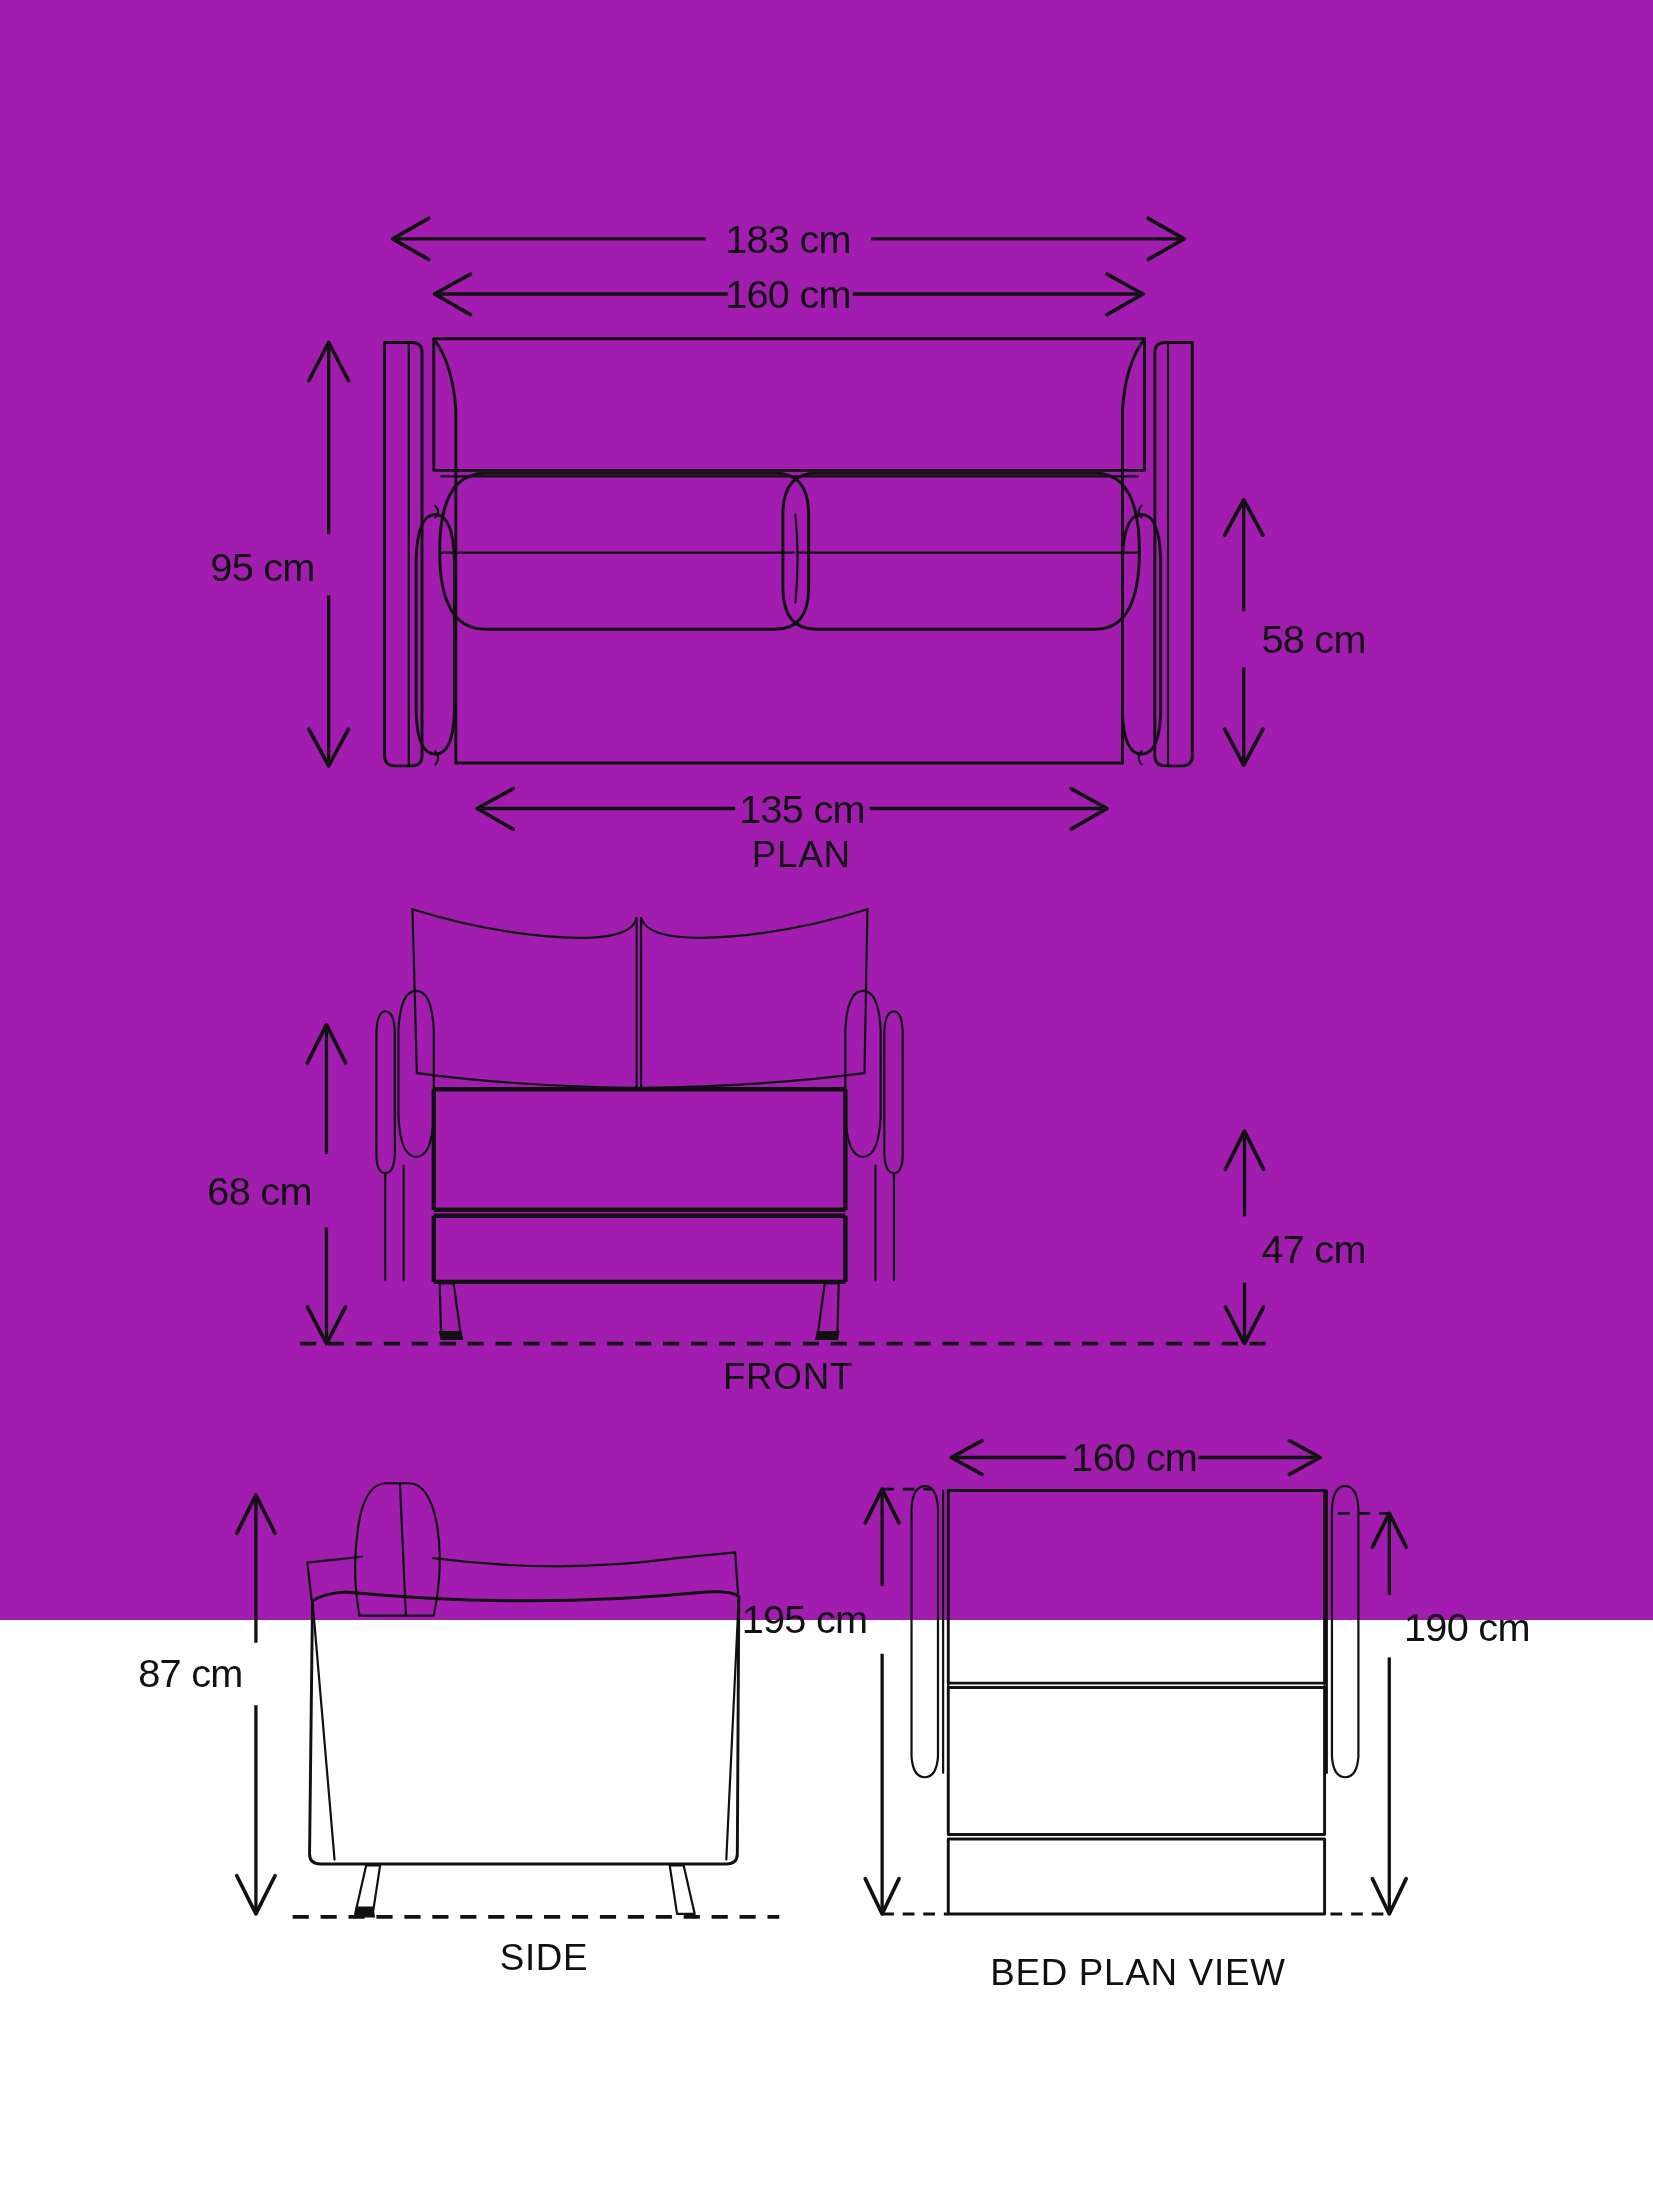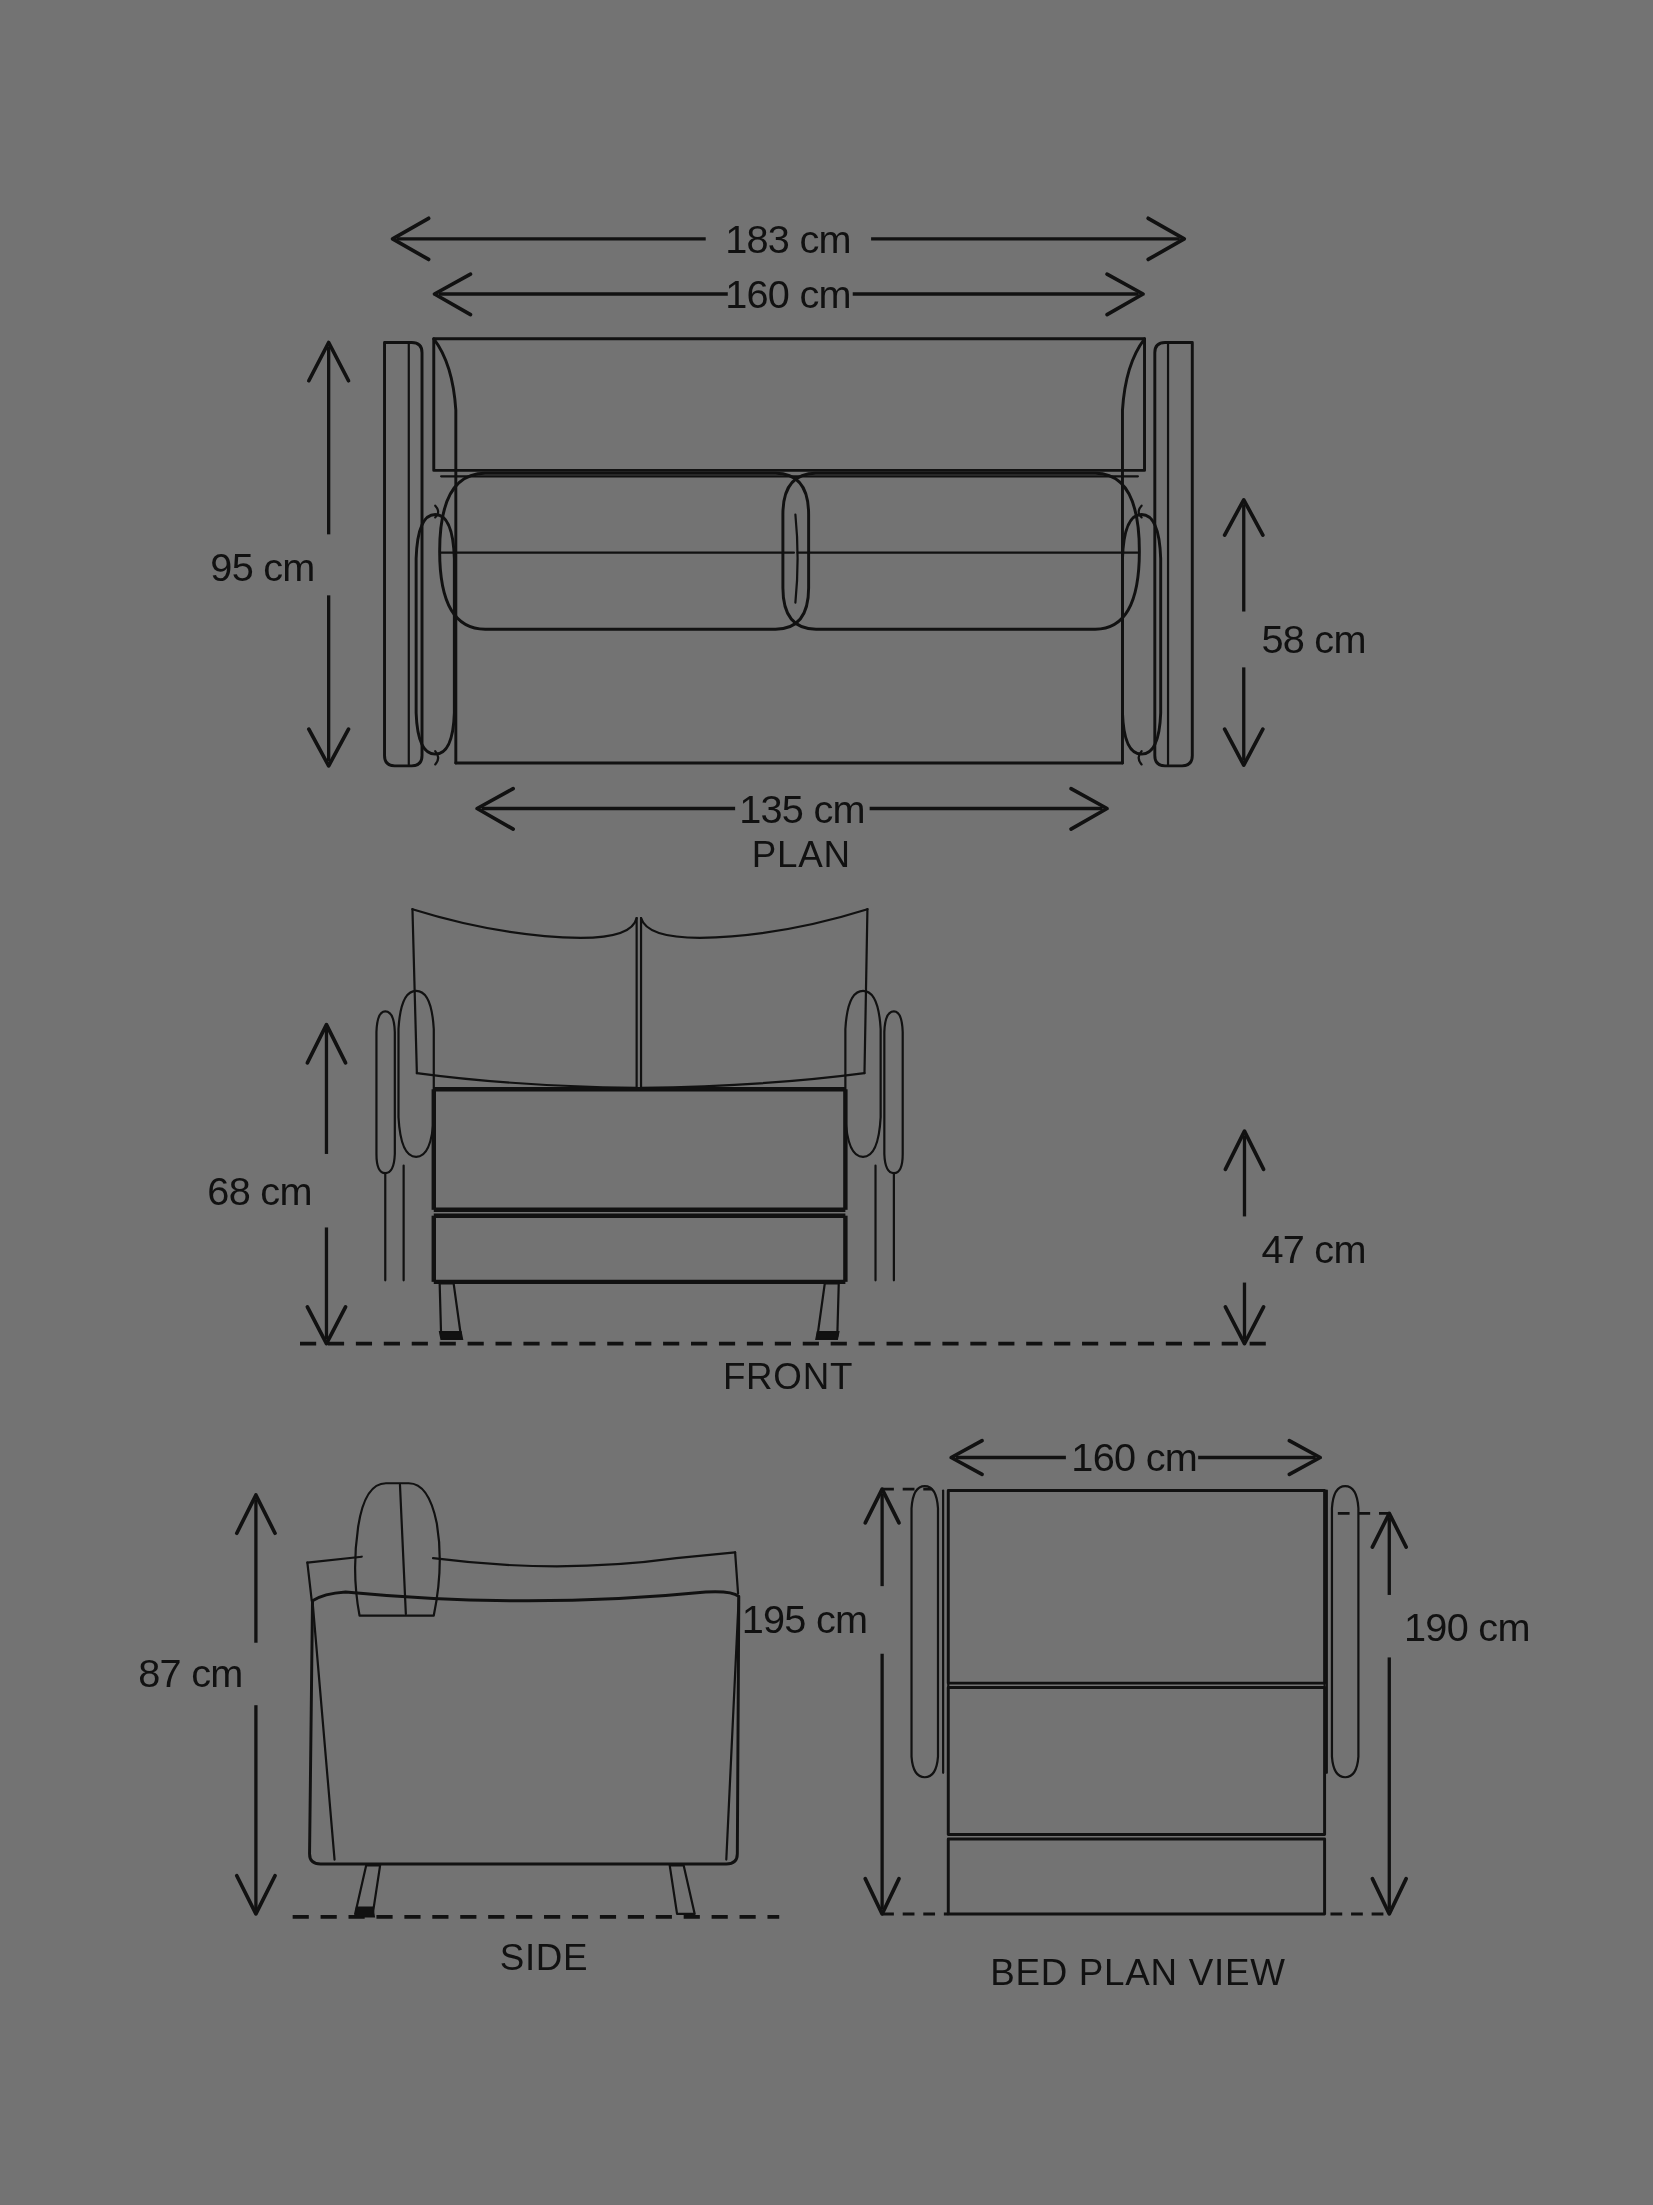--- a/index.html
+++ b/index.html
@@ -14,22 +14,22 @@
     font-family: "Liberation Sans", sans-serif;
     color: #000000;
     overflow: hidden;
     position: relative;
   }
   #sheet {
     position: absolute;
     left: 0;
     top: 0;
     width: 1654px;
-    height: 2205px;
-    background: #737373;
+    height: 1620px;
+    background: #a21caf;
   }
   svg.drawing {
     position: absolute;
     left: 0;
     top: 0;
     width: 1654px;
     height: 2205px;
     display: block;
   }
   .dimtext {

